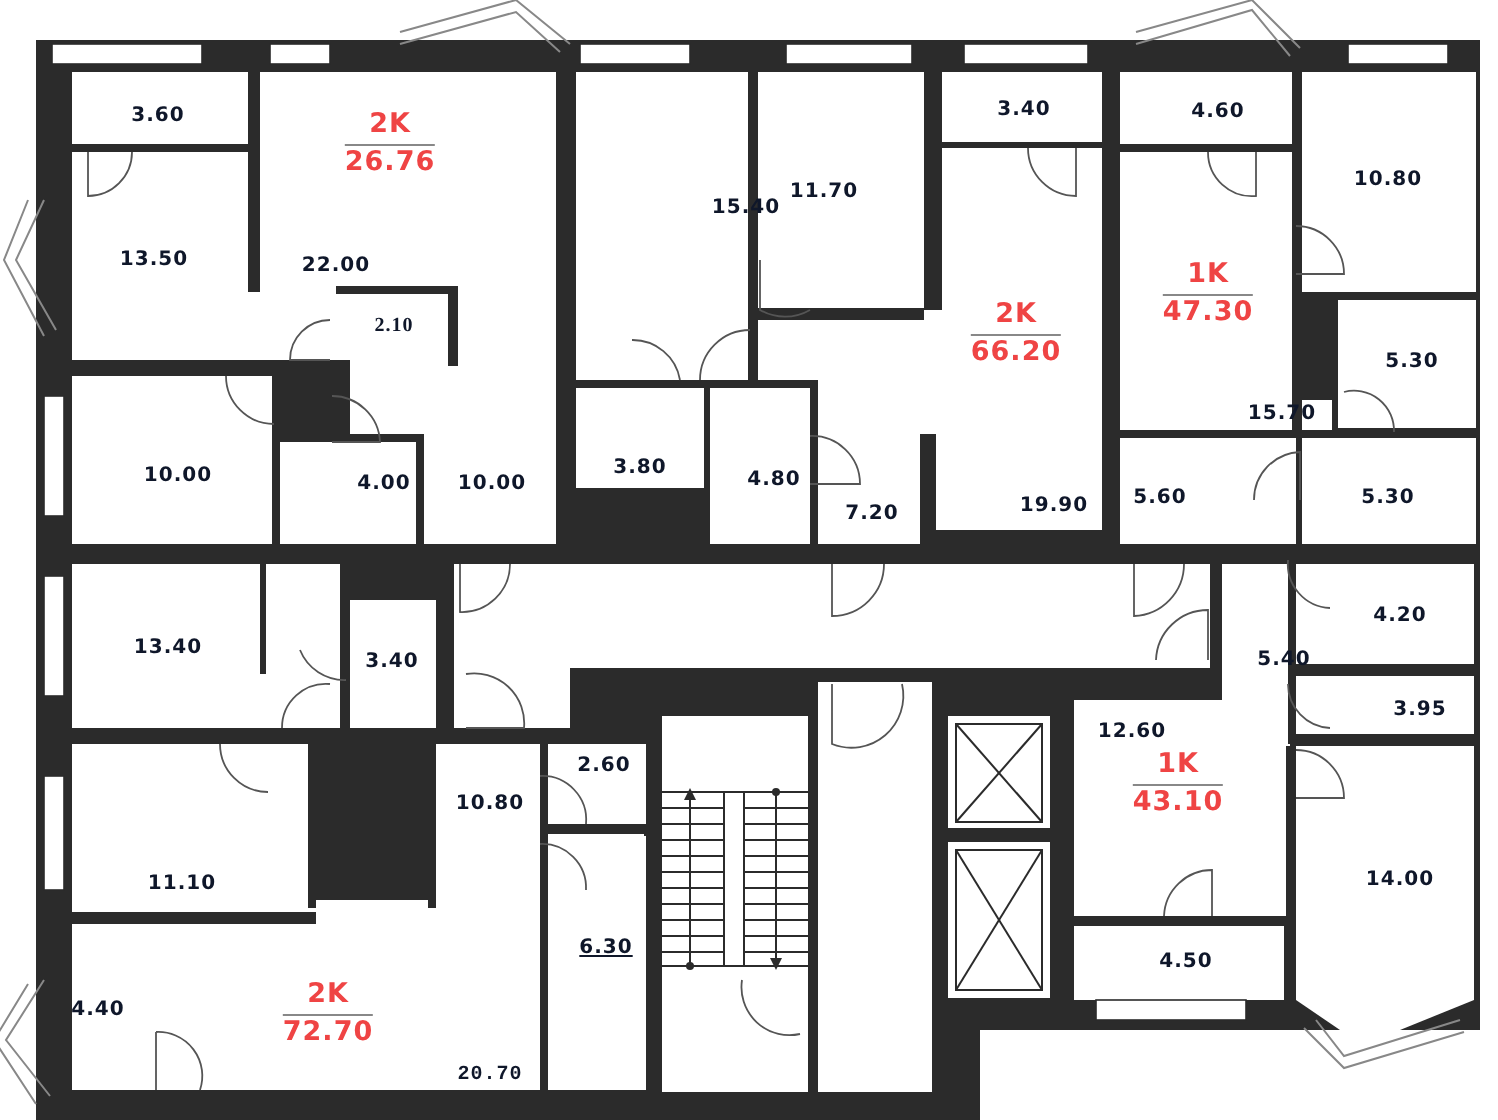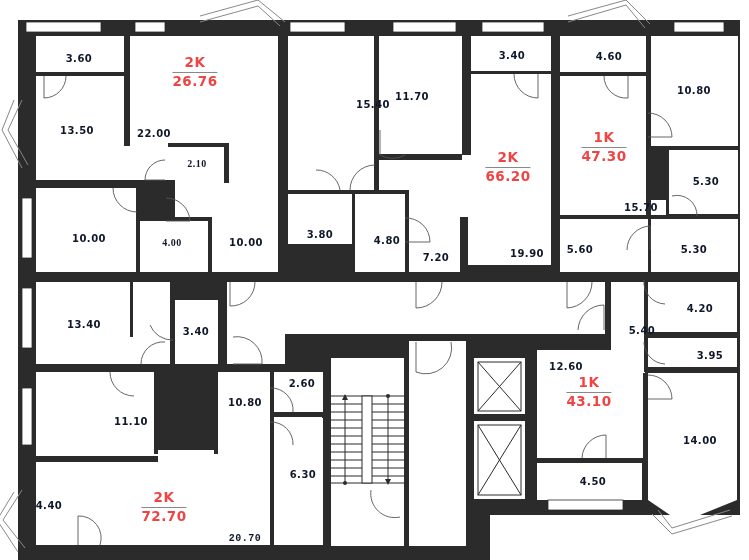--- a/index.html
+++ b/index.html
@@ -228,44 +228,44 @@
   </div>
   <div class="apt" style="left:164px;top:490px;">
     <span class="type">2K</span>
     <span class="area">72.70</span>
   </div>
 </div>
 
 <div id="room-layer">
     <div class="label" style="left: 79px; top: 58px;">3.60</div>
     <div class="label" style="left: 77px; top: 130px;">13.50</div>
-    <div class="label" style="left: 154px; top: 133px;">22.00</div>
+    <div class="label" style="left: 168px; top: 133px;">22.00</div>
     <div class="label" style="left: 197px; top: 163px; font-family: Liberation Serif, serif;">2.10</div>
     <div class="label" style="left: 89px; top: 238px;">10.00</div>
-    <div class="label" style="left: 172px; top: 242px; font-family: Liberation Serif, serif;">4.00</div>
+    <div class="label" style="left: 192px; top: 242px;">4.00</div>
     <div class="label" style="left: 246px; top: 242px;">10.00</div>
     <div class="label" style="left: 330px; top: 104px; margin-left: 43px;">15.40</div>
     <div class="label" style="left: 412px; top: 96px;">11.70</div>
     <div class="label" style="left: 512px; top: 55px;">3.40</div>
     <div class="label" style="left: 320px; top: 219px; margin-top: 15px;">3.80</div>
     <div class="label" style="left: 387px; top: 240px;">4.80</div>
     <div class="label" style="left: 436px; top: 257px;">7.20</div>
     <div class="label" style="left: 527px; top: 253px;">19.90</div>
     <div class="label" style="left: 609px; top: 56px;">4.60</div>
     <div class="label" style="left: 694px; top: 90px;">10.80</div>
     <div class="label" style="left: 706px; top: 181px;">5.30</div>
     <div class="label" style="left: 641px; top: 207px;">15.70</div>
     <div class="label" style="left: 580px; top: 249px;">5.60</div>
     <div class="label" style="left: 694px; top: 249px;">5.30</div>
     <div class="label" style="left: 84px; top: 324px;">13.40</div>
     <div class="label" style="left: 196px; top: 331px;">3.40</div>
     <div class="label" style="left: 245px; top: 402px;">10.80</div>
     <div class="label" style="left: 302px; top: 383px;">2.60</div>
-    <div class="label" style="left: 91px; top: 421px; margin-left: 40px;">11.10</div>
-    <div class="label" style="left: 303px; top: 474px;">6.30</div>
+    <div class="label" style="left: 91px; top: 442px;">11.10</div>
+    <div class="label" style="left: 303px; top: 474px; text-decoration: underline;">6.30</div>
     <div class="label" style="left: 49px; top: 505px;">4.40</div>
     <div class="label" style="left: 245px; top: 538px; font-family: Liberation Mono, monospace;">20.70</div>
     <div class="label" style="left: 700px; top: 308px;">4.20</div>
     <div class="label" style="left: 642px; top: 330px;">5.40</div>
     <div class="label" style="left: 710px; top: 355px;">3.95</div>
     <div class="label" style="left: 566px; top: 366px;">12.60</div>
     <div class="label" style="left: 700px; top: 440px;">14.00</div>
     <div class="label" style="left: 593px; top: 481px; text-align: right;">4.50</div>
   </div>
 

